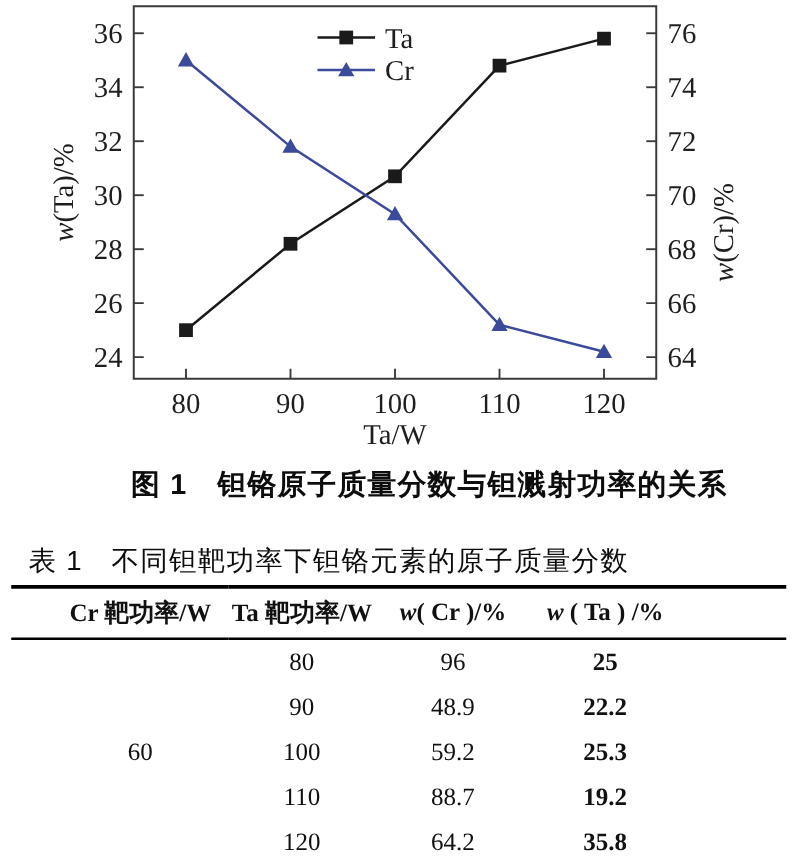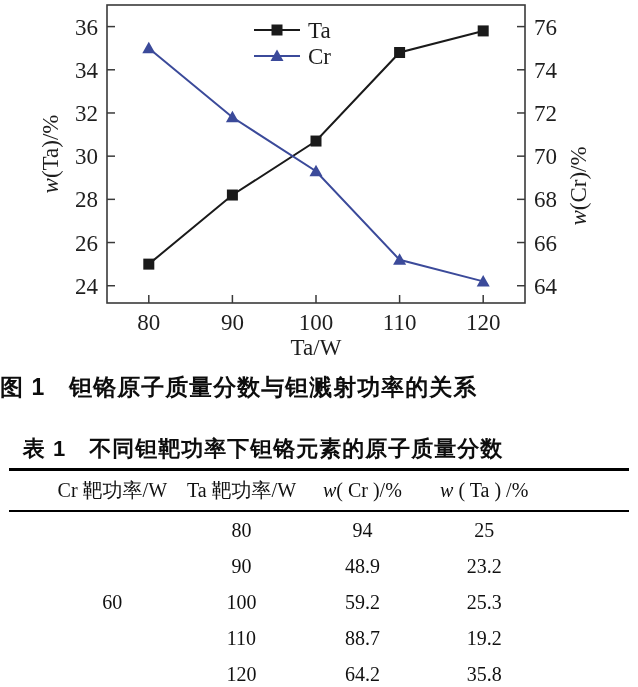--- a/index.html
+++ b/index.html
@@ -10,67 +10,67 @@
   }
   .chart-wrap { width: 638px; height: 363px; position: relative; }
   #chart-svg { display: block; }
   #chart-svg text {
     font-family: "Liberation Serif", "DejaVu Serif", serif;
     fill: #1e1e1e;
   }
   .fig-caption {
     margin-top: 9px;
     padding-right: 56px;
-    text-align: left;
+    text-align: right;
     font-family: "Liberation Sans", "DejaVu Sans", sans-serif;
     font-weight: 700;
     font-size: 23px;
     line-height: 30px;
     color: #0d0d0d;
     letter-spacing: 1px;
   }
   .tbl-caption {
     margin-top: 33px;
     padding-right: 112px;
     text-align: center;
     font-family: "Liberation Sans", "DejaVu Sans", sans-serif;
-    font-weight: 700;
+    font-weight: 400;
     font-size: 22px;
     line-height: 28px;
     color: #0d0d0d;
     letter-spacing: 1px;
   }
   .table-wrap { margin-top: 5px; }
   table.data-table {
     width: 620px;
     margin: 0 auto;
     border-collapse: collapse;
     border-top: 3px solid #000;
     border-bottom: 3px solid #000;
     font-size: 20px;
   }
   table.data-table thead tr { border-bottom: 2px solid #000; }
   table.data-table th {
-    font-weight: normal;
+    font-weight: bold;
     height: 37px;
     text-align: center;
     vertical-align: middle;
     white-space: nowrap;
   }
   table.data-table td {
     height: 34px;
     text-align: center;
     vertical-align: middle;
   }
   col.c1 { width: 28%; }
   col.c2 { width: 19%; }
   col.c3 { width: 20%; }
   col.c4 { width: 33%; }
   .col1pad { padding-left: 34px; }
-  .col4pad { padding-right: 86px; }
+  .col4pad { padding-right: 86px; font-weight: bold; }
   .it { font-style: italic; }
 </style>
 </head>
 <body>
 
 <div class="chart-wrap">
   <svg id="chart-svg" width="638" height="363" viewBox="0 0 638 363">
       <rect x="107" y="5" width="418" height="298" fill="none" stroke="#3a3a3a" stroke-width="1.6"></rect>
       <g>
         <line x1="148.8" y1="303" x2="148.8" y2="295" stroke="#3a3a3a" stroke-width="1.5"></line>
@@ -163,27 +163,27 @@
         <th class="col1pad">Cr 靶功率/W</th>
         <th>Ta 靶功率/W</th>
         <th><span class="it">w</span><span>( Cr )/%</span></th>
         <th class="col4pad"><span class="it">w</span><span> ( Ta ) /%</span></th>
       </tr>
     </thead>
     <tbody>
       <tr>
         <td class="col1pad" rowspan="5">60</td>
         <td>80</td>
-        <td>94</td>
+        <td>96</td>
         <td class="col4pad">25</td>
       </tr>
       <tr>
         <td>90</td>
         <td>48.9</td>
-        <td class="col4pad">23.2</td>
+        <td class="col4pad">22.2</td>
       </tr>
       <tr>
         <td>100</td>
         <td>59.2</td>
         <td class="col4pad">25.3</td>
       </tr>
       <tr>
         <td>110</td>
         <td>88.7</td>
         <td class="col4pad">19.2</td>

